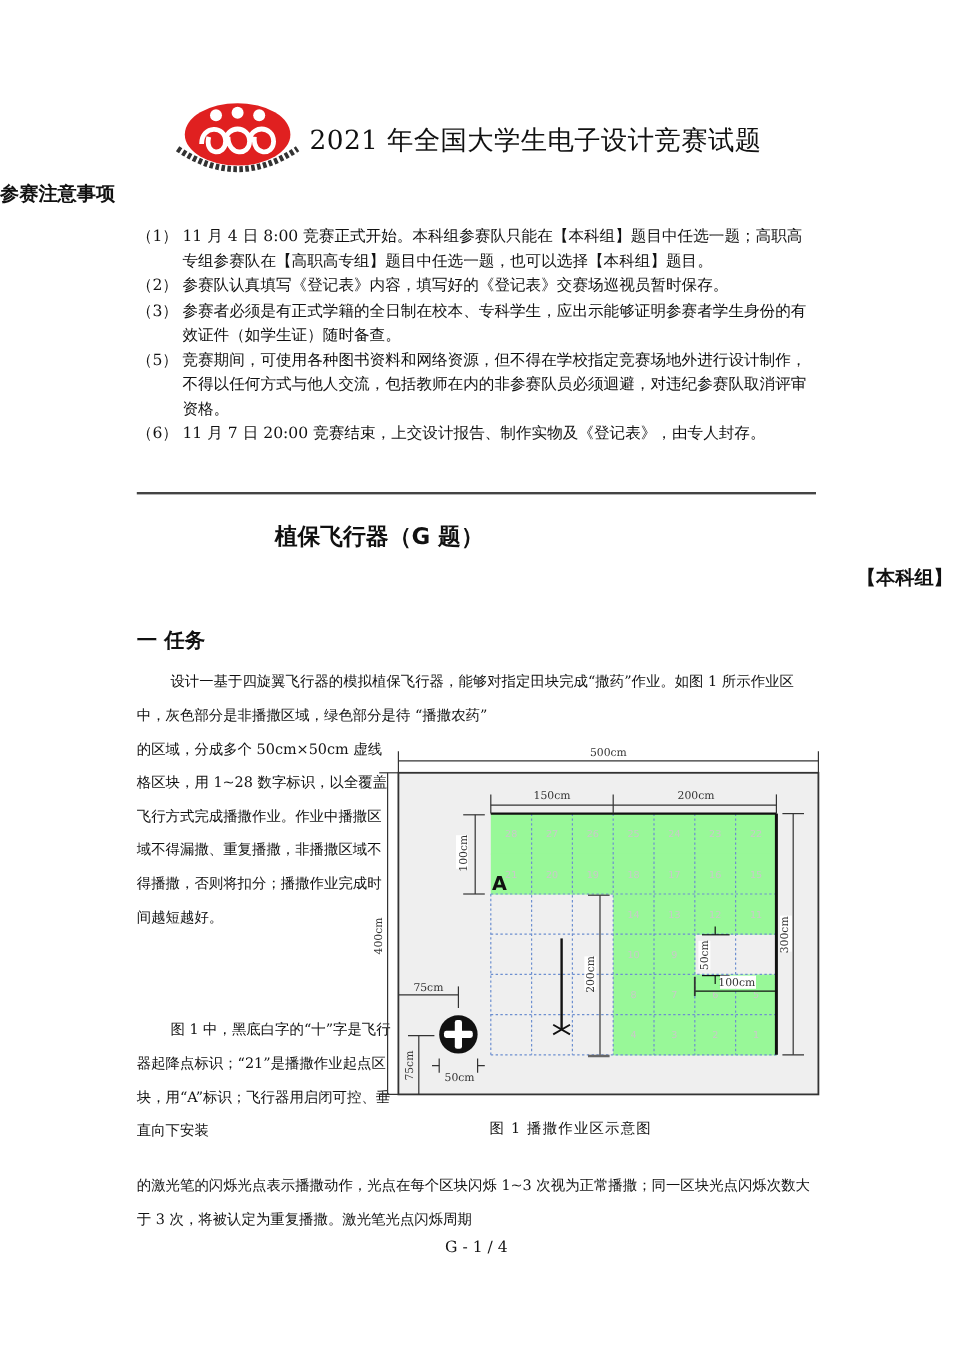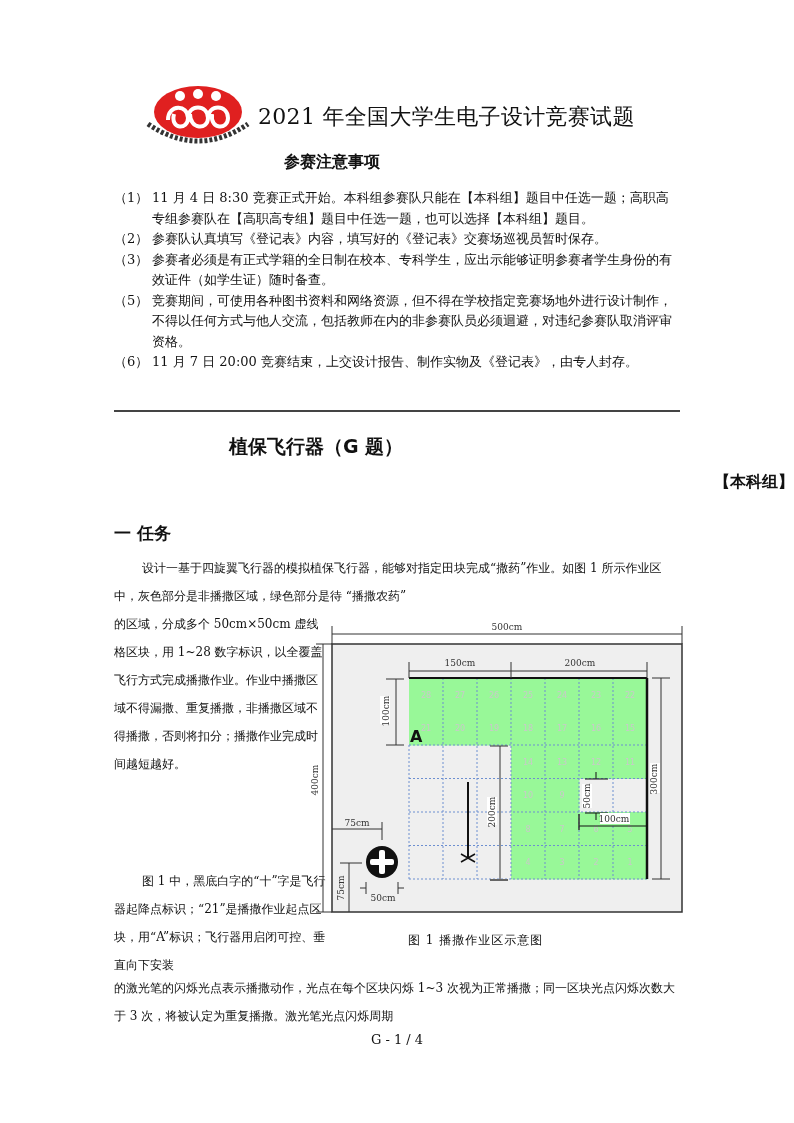--- a/index.html
+++ b/index.html
@@ -1,21 +1,21 @@
 <!DOCTYPE html>
 <html><head>
 <meta charset="utf-8">
 <style>
   html, body { margin:0; padding:0; background:#ffffff; }
   body { width:794px; height:1123px; position:relative; overflow:hidden;
          font-family:"DejaVu Serif","Liberation Serif",serif; color:#111; }
   .abs { position:absolute; }
   .logo { left:140px; top:84px; width:112px; height:64px; }
   .main-title { left:258px; top:102px; font-size:22px; white-space:nowrap; letter-spacing:0.3px; }
-  .notice-title { left:0; width:664px; top:152px; text-align:center; font-family:"DejaVu Sans","Liberation Sans",sans-serif; font-size:16px; font-weight:bold; }
+  .notice-title { left:0; width:664px; top:152px; text-align:left; font-family:"DejaVu Sans","Liberation Sans",sans-serif; font-size:16px; font-weight:bold; }
   .rule { left:114px; width:566px; height:2px; background:#444; top:410px; }
   .rules-list { left:114px; top:188px; width:566px; font-size:13px; line-height:20.5px; }
   .rule-item { position:relative; padding-left:38px; text-indent:-38px; }
   .rule-item .num { display:inline-block; width:38px; text-indent:0; }
   .g-title { left:0; width:632px; top:434px; text-align:center; font-family:"DejaVu Sans","Liberation Sans",sans-serif; font-weight:bold; font-size:19px; }
   .g-group { left:0; width:794px; top:472px; text-align:right; font-family:"DejaVu Sans","Liberation Sans",sans-serif; font-weight:bold; font-size:16px; }
   .sec-head { left:114px; top:522px; font-family:"DejaVu Sans","Liberation Sans",sans-serif; font-weight:bold; font-size:17px; }
   .para { font-size:12px; line-height:28px; }
   .p-full { left:114px; width:566px; }
   .p-narrow { left:114px; width:212px; }
@@ -34,36 +34,36 @@
     <circle cx="58" cy="10" r="5" fill="#fff"></circle>
     <circle cx="76" cy="12" r="5" fill="#fff"></circle>
     <path d="M28 36 C28 20, 48 20, 48 34 C48 46, 30 46, 34 30 M48 34 C48 20, 68 20, 68 34 C68 46, 50 46, 50 30 M68 34 C68 20, 88 20, 88 34 C88 46, 70 46, 72 30" stroke="#fff" stroke-width="4" fill="none"></path>
     <path d="M8 40 Q58 74 108 40" stroke="#333" stroke-width="5" fill="none" stroke-dasharray="3 2"></path>
   </svg>
 </div>
 <div class="abs main-title">2021 年全国大学生电子设计竞赛试题</div>
 <div class="abs notice-title">参赛注意事项</div>
 
 <div class="abs rules-list">
-  <div class="rule-item"><span class="num">（1）</span><span>11 月 4 日 8:30 竞赛正式开始。本科组参赛队只能在【本科组】题目中任选一题；高职高专组参赛队在【高职高专组】题目中任选一题，也可以选择【本科组】题目。</span></div>
+  <div class="rule-item"><span class="num">（1）</span><span>11 月 4 日 8:00 竞赛正式开始。本科组参赛队只能在【本科组】题目中任选一题；高职高专组参赛队在【高职高专组】题目中任选一题，也可以选择【本科组】题目。</span></div>
   <div class="rule-item"><span class="num">（2）</span><span>参赛队认真填写《登记表》内容，填写好的《登记表》交赛场巡视员暂时保存。</span></div>
   <div class="rule-item"><span class="num">（3）</span><span>参赛者必须是有正式学籍的全日制在校本、专科学生，应出示能够证明参赛者学生身份的有效证件（如学生证）随时备查。</span></div>
   <div class="rule-item"><span class="num">（5）</span><span>竞赛期间，可使用各种图书资料和网络资源，但不得在学校指定竞赛场地外进行设计制作，不得以任何方式与他人交流，包括教师在内的非参赛队员必须迴避，对违纪参赛队取消评审资格。</span></div>
   <div class="rule-item"><span class="num">（6）</span><span>11 月 7 日 20:00 竞赛结束，上交设计报告、制作实物及《登记表》，由专人封存。</span></div>
 </div>
 
 <div class="abs rule"></div>
 
 <div class="abs g-title">植保飞行器（G 题）</div>
 <div class="abs g-group">【本科组】</div>
 <div class="abs sec-head">一  任务</div>
 
 <div class="abs para p-full indent" style="top:554px;">设计一基于四旋翼飞行器的模拟植保飞行器，能够对指定田块完成“撒药”作业。如图 1 所示作业区中，灰色部分是非播撒区域，绿色部分是待 “播撒农药”</div>
 <div class="abs para p-narrow" style="top:610px;">的区域，分成多个 50cm×50cm 虚线格区块，用 1~28 数字标识，以全覆盖飞行方式完成播撒作业。作业中播撒区域不得漏撒、重复播撒，非播撒区域不得播撒，否则将扣分；播撒作业完成时间越短越好。</div>
-<div class="abs para p-narrow indent" style="top:867px;">图 1 中，黑底白字的“十”字是飞行器起降点标识；“21”是播撒作业起点区块，用“A”标识；飞行器用启闭可控、垂直向下安装</div>
+<div class="abs para p-narrow indent" style="top:844px;">图 1 中，黑底白字的“十”字是飞行器起降点标识；“21”是播撒作业起点区块，用“A”标识；飞行器用启闭可控、垂直向下安装</div>
 <div class="abs para p-full" style="top:974px;">的激光笔的闪烁光点表示播撒动作，光点在每个区块闪烁 1~3 次视为正常播撒；同一区块光点闪烁次数大于 3 次，将被认定为重复播撒。激光笔光点闪烁周期</div>
 
 <div class="abs figure">
   <svg id="fig" width="400" height="312" viewBox="305 612 400 312" font-family="DejaVu Serif, serif">
 
     <rect x="332" y="644" width="350" height="268" fill="#efefef" stroke="#333" stroke-width="1.5"></rect>
 
     <g id="greens" fill="#98f898">
         <rect x="409" y="678" width="34.5" height="34"></rect>
         <rect x="443" y="678" width="34.5" height="34"></rect>

